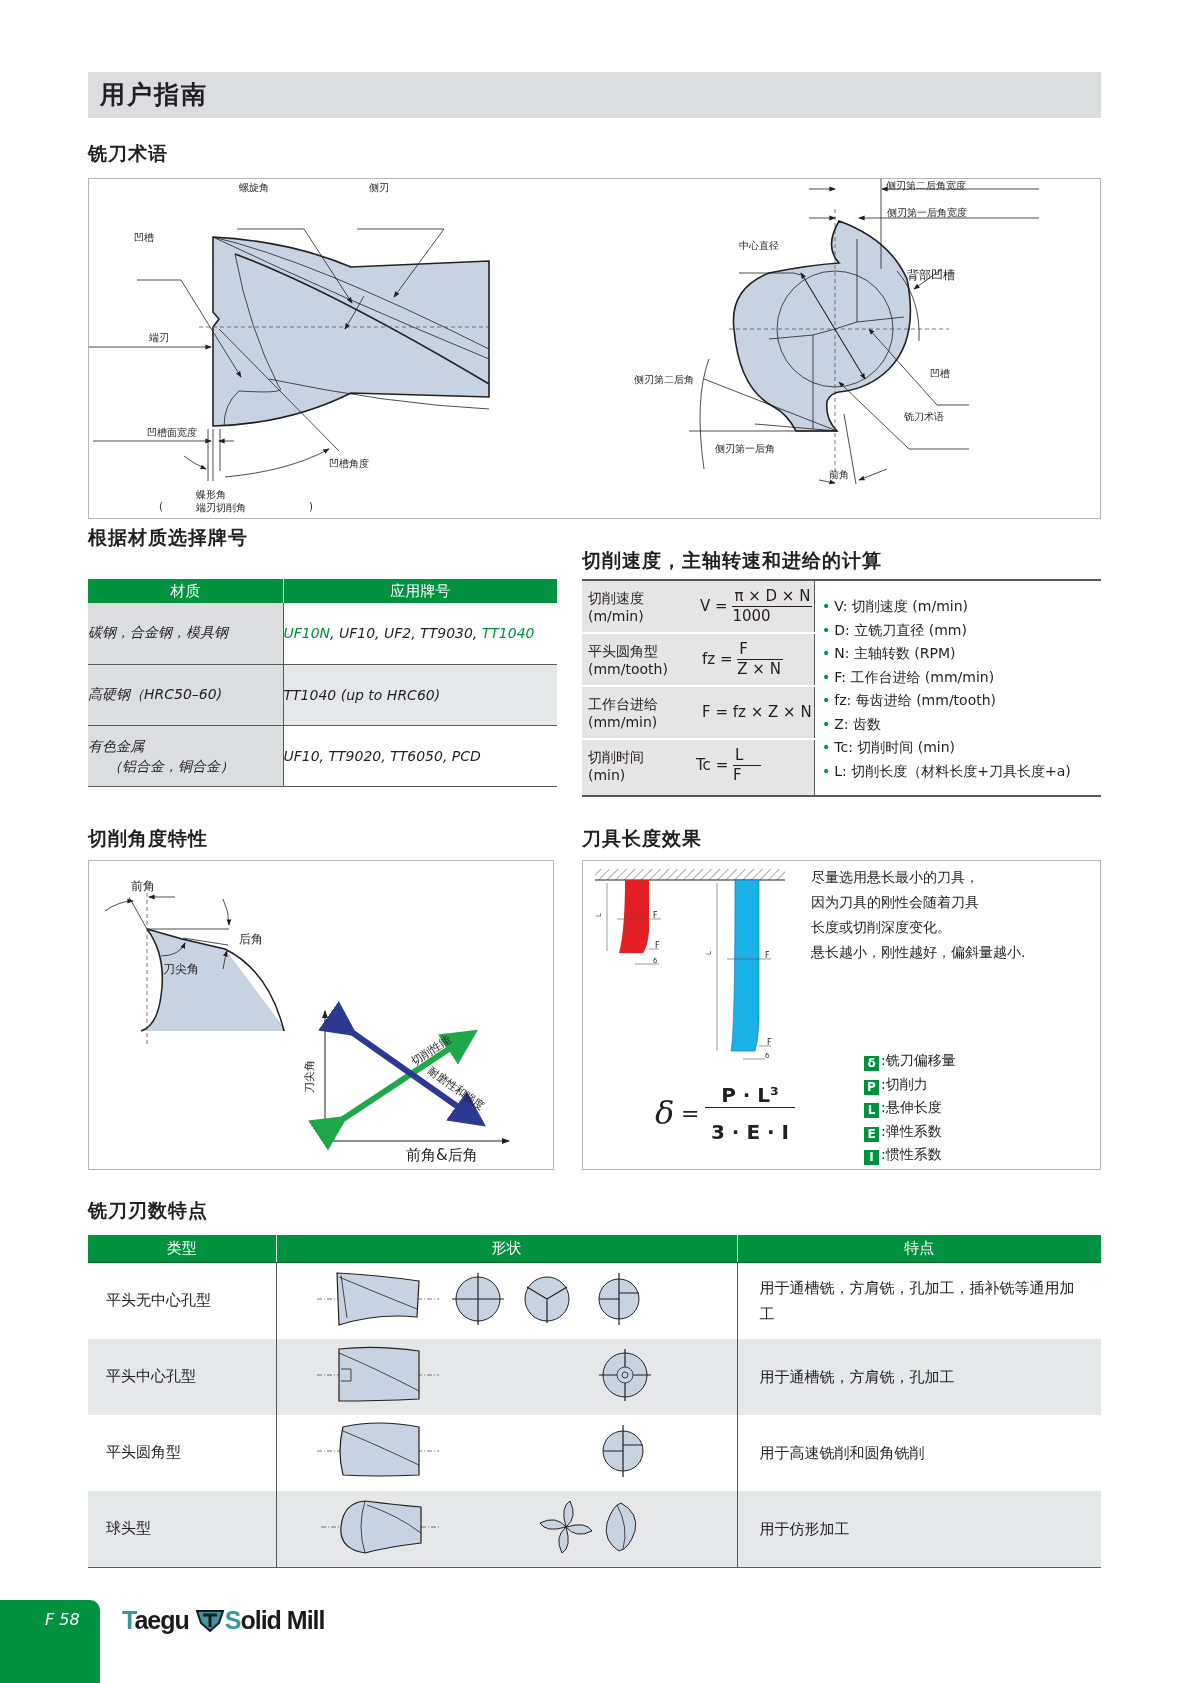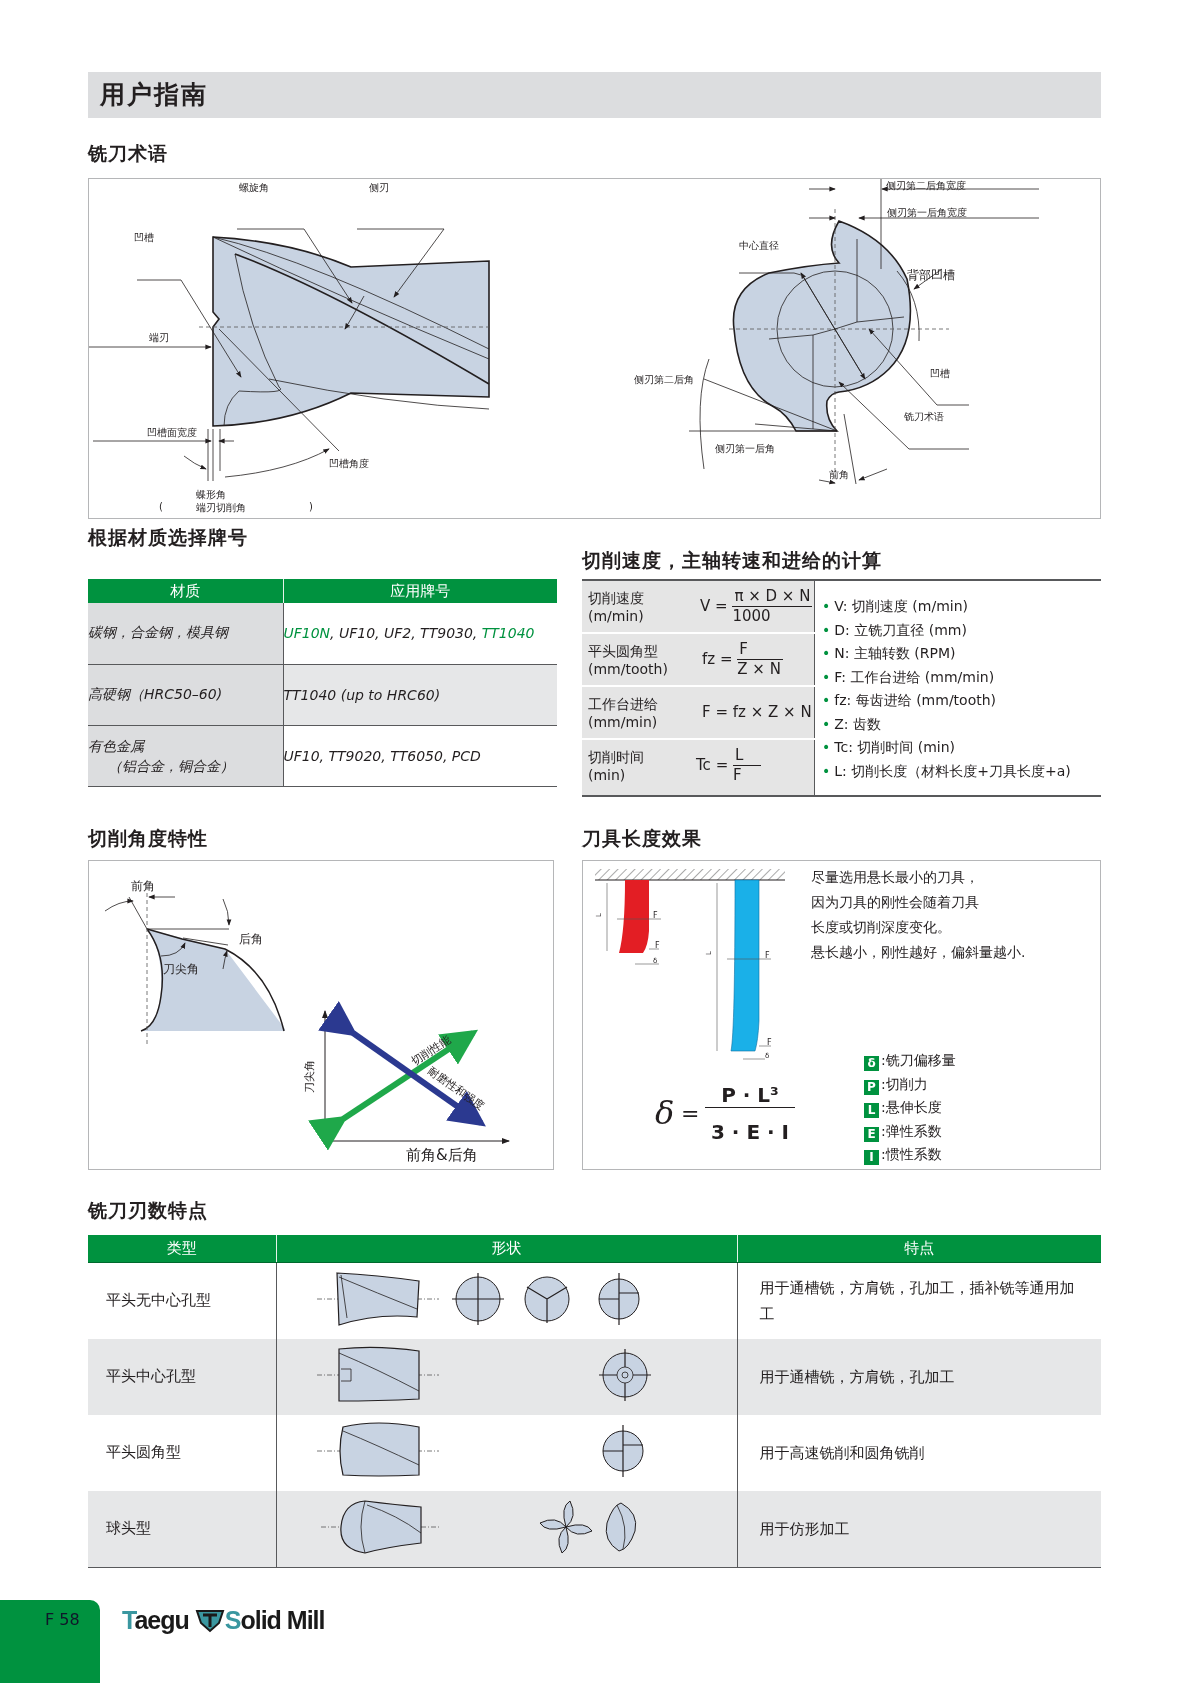--- a/index.html
+++ b/index.html
@@ -36,21 +36,21 @@
   .blade-table { left: 88px; top: 1235px; width: 1013px; }
   .blade-table th { background: #00923f; color: #fff; font-weight: normal; font-size: 15px; height: 27px; border-bottom: 1.5px solid #00692d; }
   .blade-table th + th { border-left: 1px solid #e6f2ea; }
   .blade-table td { font-size: 15px; height: 72px; }
   .blade-table td.t { width: 188px; padding-left: 18px; border-right: 1.5px solid #58595b; }
   .blade-table td.s { width: 460px; border-right: 1.5px solid #58595b; position: relative; }
   .blade-table td.f { padding: 0 20px 0 22px; line-height: 26px; }
   .blade-table tr.alt td { background: #e6e7e8; }
   .blade-table tr:last-child td { border-bottom: 1.5px solid #58595b; }
   .page-tab { left: 0; top: 1600px; width: 100px; height: 83px; background: #00923f; border-top-right-radius: 10px; }
-  .page-tab span { position: absolute; left: 45px; top: 10px; color: #0f172a; font-size: 16px; }
+  .page-tab span { position: absolute; left: 45px; top: 10px; color: #ffffff; font-size: 16px; font-style: italic; }
   .logo { left: 122px; top: 1606px; font-size: 25px; font-weight: bold; letter-spacing: -1px; color: #1a1a1a; font-family: "Liberation Sans", sans-serif; }
   .logo .teal { color: #3a97a0; }
   .var-key { display: inline-block; width: 15px; height: 15px; background: #00923f; color: #fff; font-size: 12px; font-weight: bold; text-align: center; line-height: 15px; margin-right: 2px; vertical-align: -2px; }
   .var-item { font-size: 14px; line-height: 23.5px; white-space: nowrap; }
 </style>
 </head>
 <body>
 
 <div class="abs title-bar">
   <span>用户指南</span>

